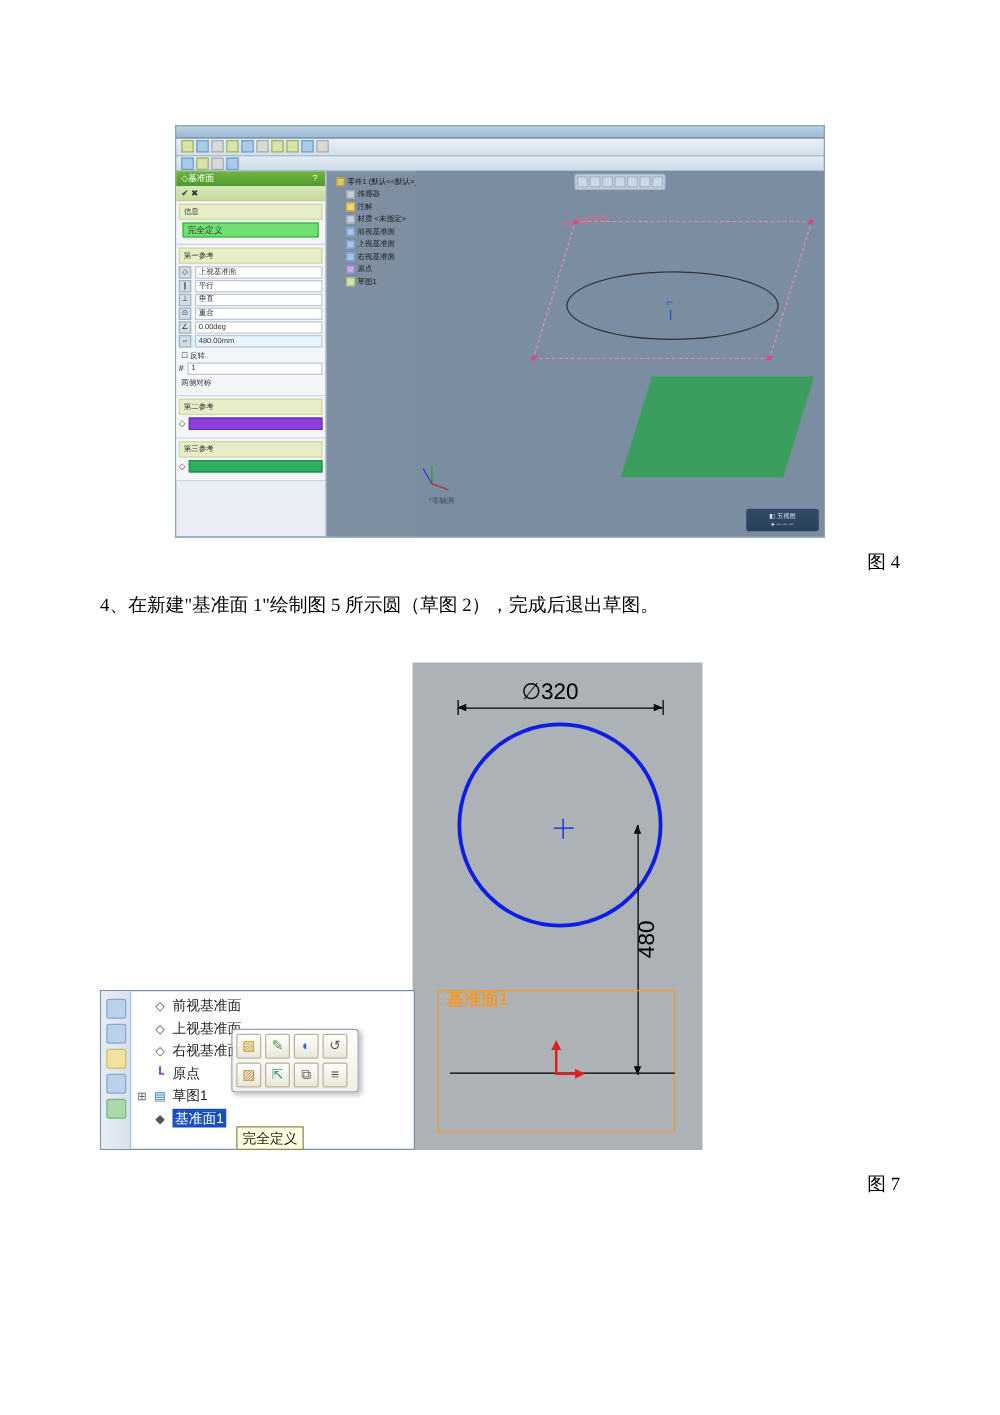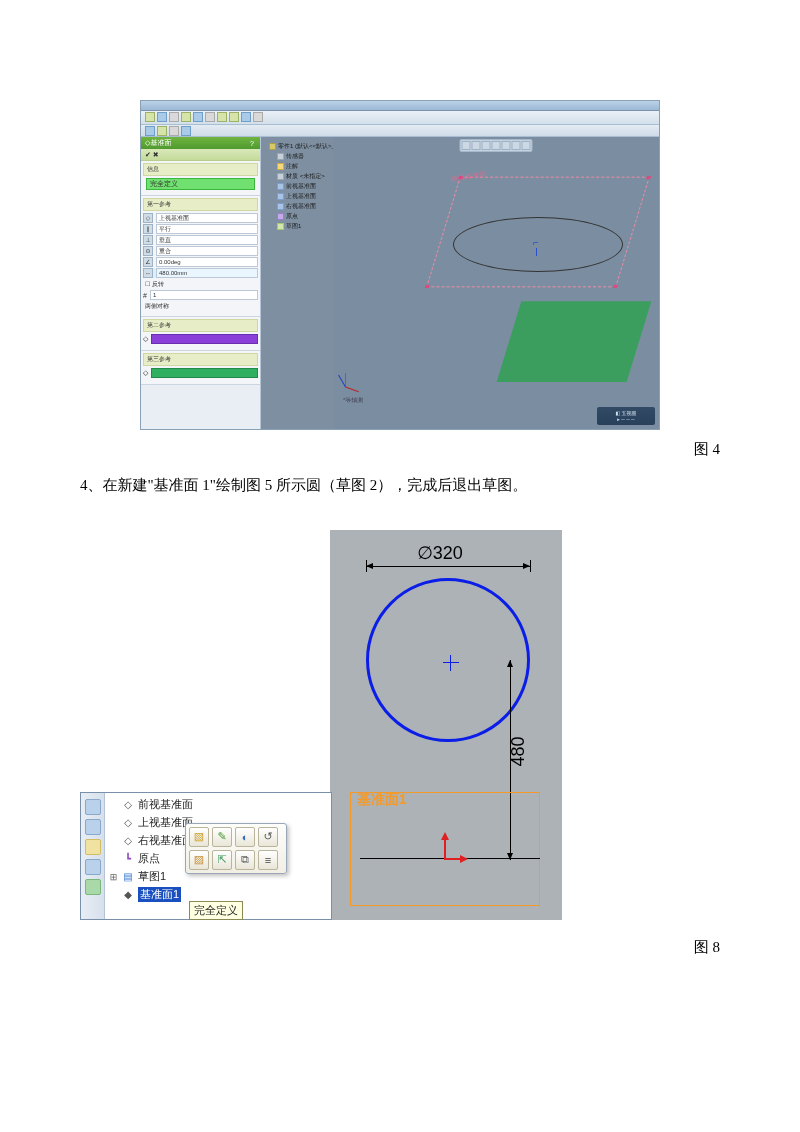--- a/index.html
+++ b/index.html
@@ -584,15 +584,15 @@
               <span class="cbtn" style="color:#444;">≡</span>
             </div>
           </div>
           <div class="fig5-tooltip">完全定义</div>
         </div>
       </div>
     </div>
 
   </div>
 
-  <div class="caption">图 8</div>
+  <div class="caption">图 7</div>
 
 </div>
 
 </body></html>

